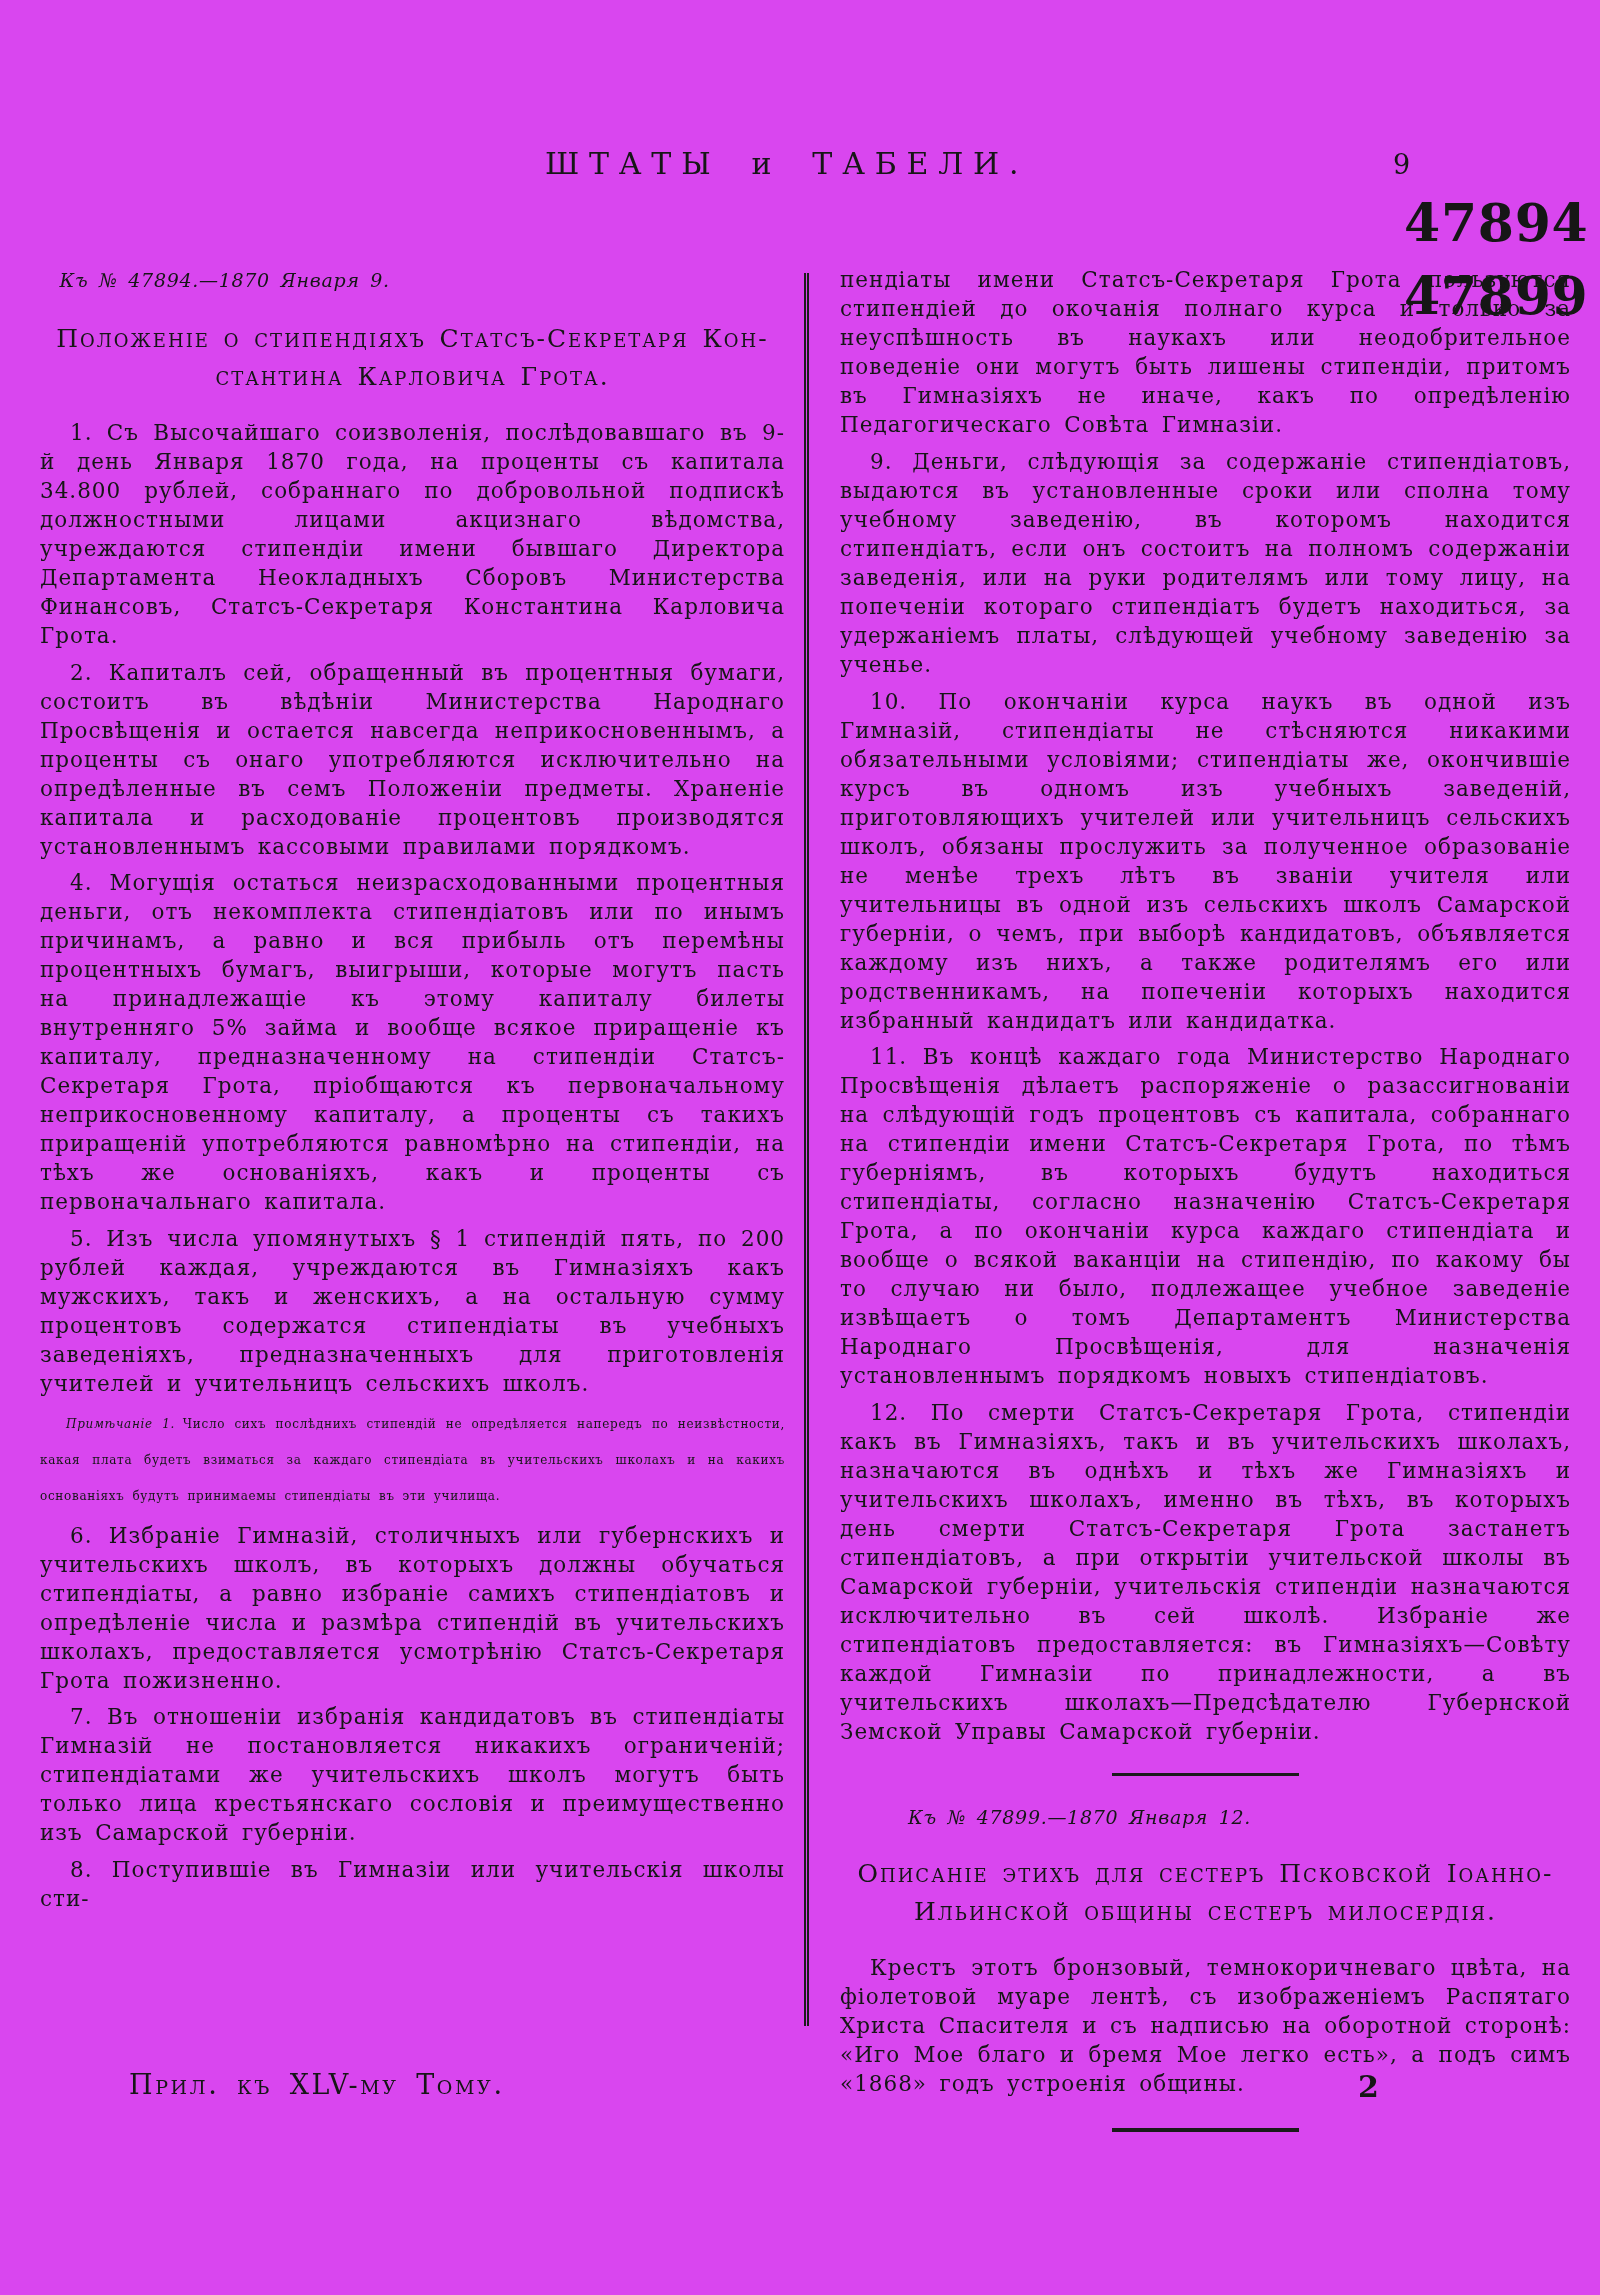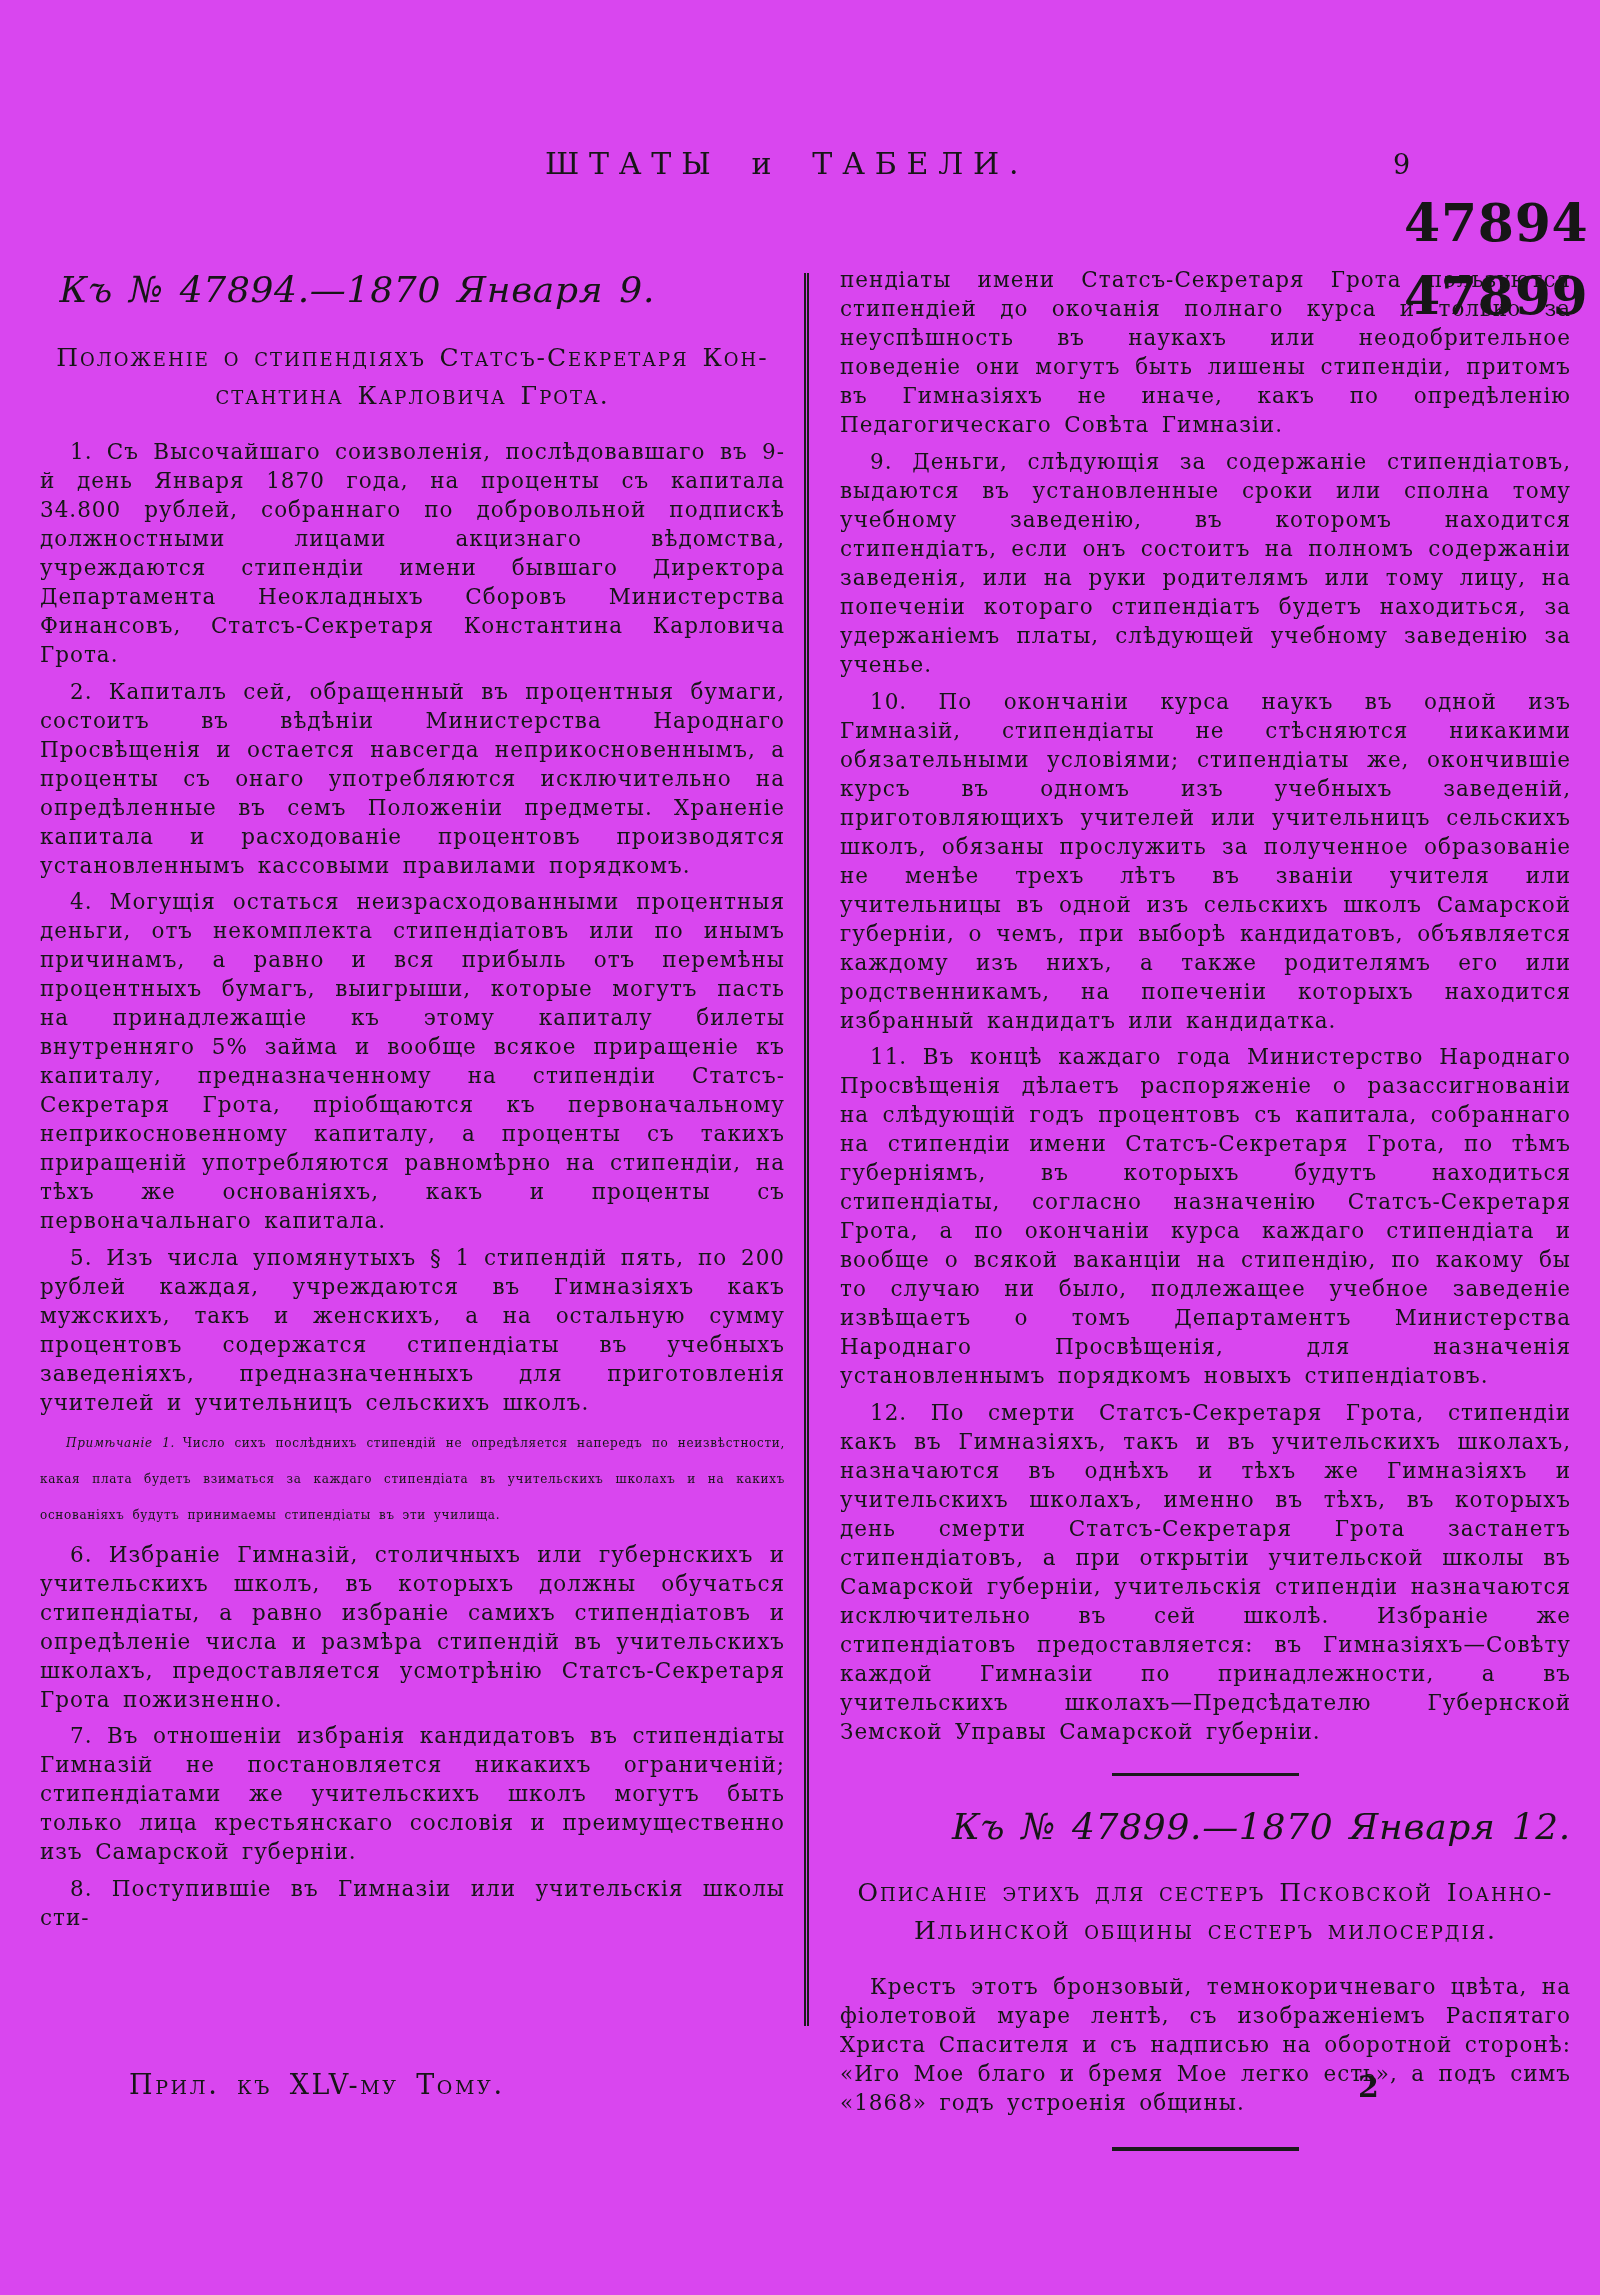--- a/index.html
+++ b/index.html
@@ -28,41 +28,41 @@
   
   .divider{
     position:absolute;left:804px;top:273px;height:1753px;width:5.2px;
     border-left:2px solid #1c1c1c;border-right:2px solid #1c1c1c;
     box-sizing:border-box;
   }
   .col{position:absolute;top:265px;text-align:justify;}
   .col-left{left:40px;width:745px;}
   .col-right{left:840px;width:731px;}
   .ref{
-    font-style:italic;font-size:36px;letter-spacing:0.7px;word-spacing:3.9px;
+    font-style:italic;font-size:19px;letter-spacing:0.7px;word-spacing:3.9px;
     margin:3.9px 0 29px 19.6px;text-align:left;white-space:nowrap;
   }
   .doc-title{
     text-align:center;font-size:25px;line-height:38px;
     font-variant-caps:small-caps;letter-spacing:2px;word-spacing:3.9px;
     margin:0 0 22px 0;
   }
   p.body{
     font-size:21.5px;line-height:29px;letter-spacing:1px;word-spacing:4.6px;
     margin:0 0 7.8px 0;text-indent:30px;
   }
   p.noindent{text-indent:0;}
   p.note{
     font-size:12px;line-height:36px;letter-spacing:0.7px;word-spacing:3.3px;
     margin:0 0 6.5px 0;text-indent:26px;
   }
   .nlabel{font-style:italic;margin-right:7.8px;}
   .rule{width:187px;height:3.3px;background:#1a1a1a;margin:27px auto 30px auto;}
   .rule-end{margin:30px auto 0 auto;}
-  .ref2{margin-left:68px;margin-bottom:27px;white-space:nowrap;text-align:right;}
+  .ref2{margin-left:68px;margin-bottom:27px;white-space:nowrap;}
   .footer-left{
     position:absolute;left:129px;top:2069px;font-size:27px;
     font-variant-caps:small-caps;letter-spacing:2.6px;word-spacing:6.5px;white-space:nowrap;
   }
   .footer-right{position:absolute;left:1358px;top:2069px;font-size:30px;font-weight:bold;}
 </style>
 </head>
 <body>
 
 <div class="page">

